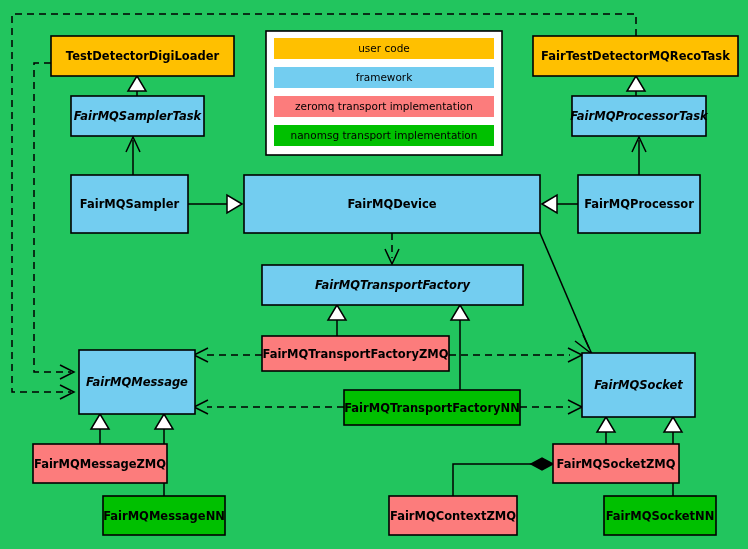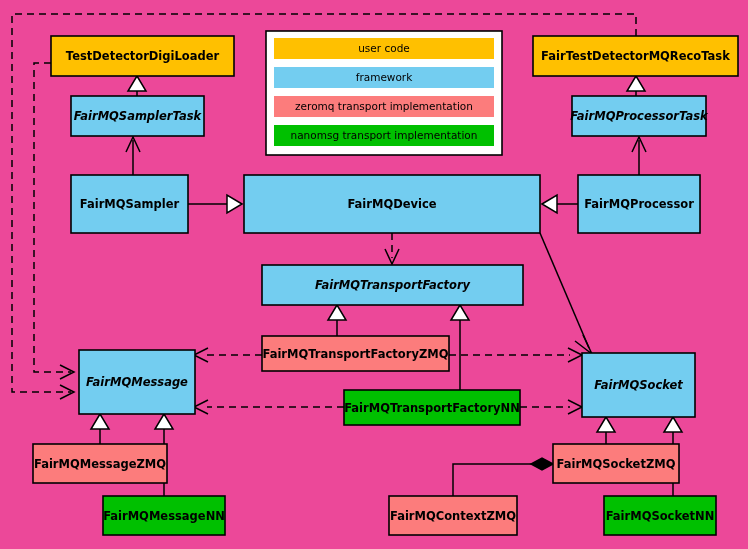--- a/index.html
+++ b/index.html
@@ -4,21 +4,21 @@
 <style>
   html, body {
     margin: 0;
     padding: 0;
     background: #ffffff;
   }
   #diagram-root {
     position: relative;
     width: 748px;
     height: 549px;
-    background: #ec4899;
+    background: #22c55e;
     font-family: "DejaVu Sans", sans-serif;
     overflow: hidden;
   }
   #diagram-svg {
     position: absolute;
     left: 0;
     top: 0;
     width: 748px;
     height: 549px;
   }

